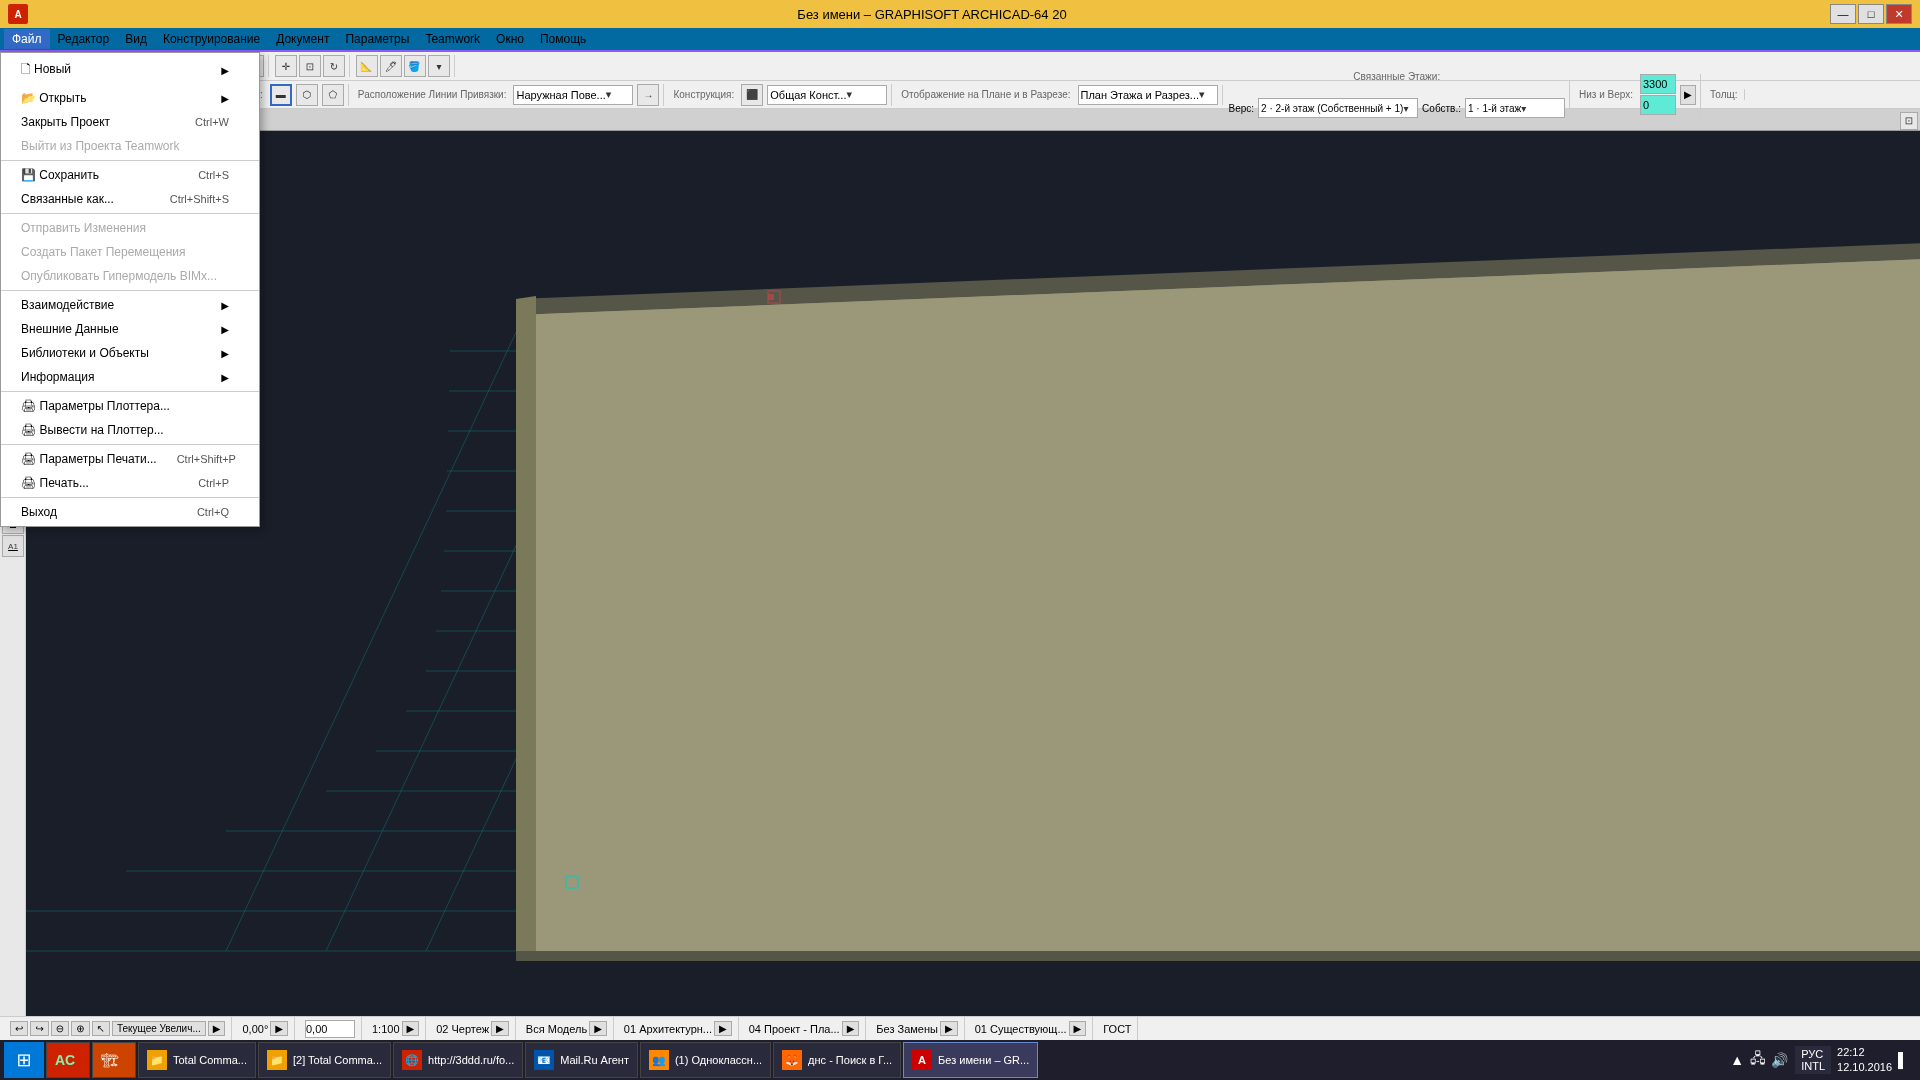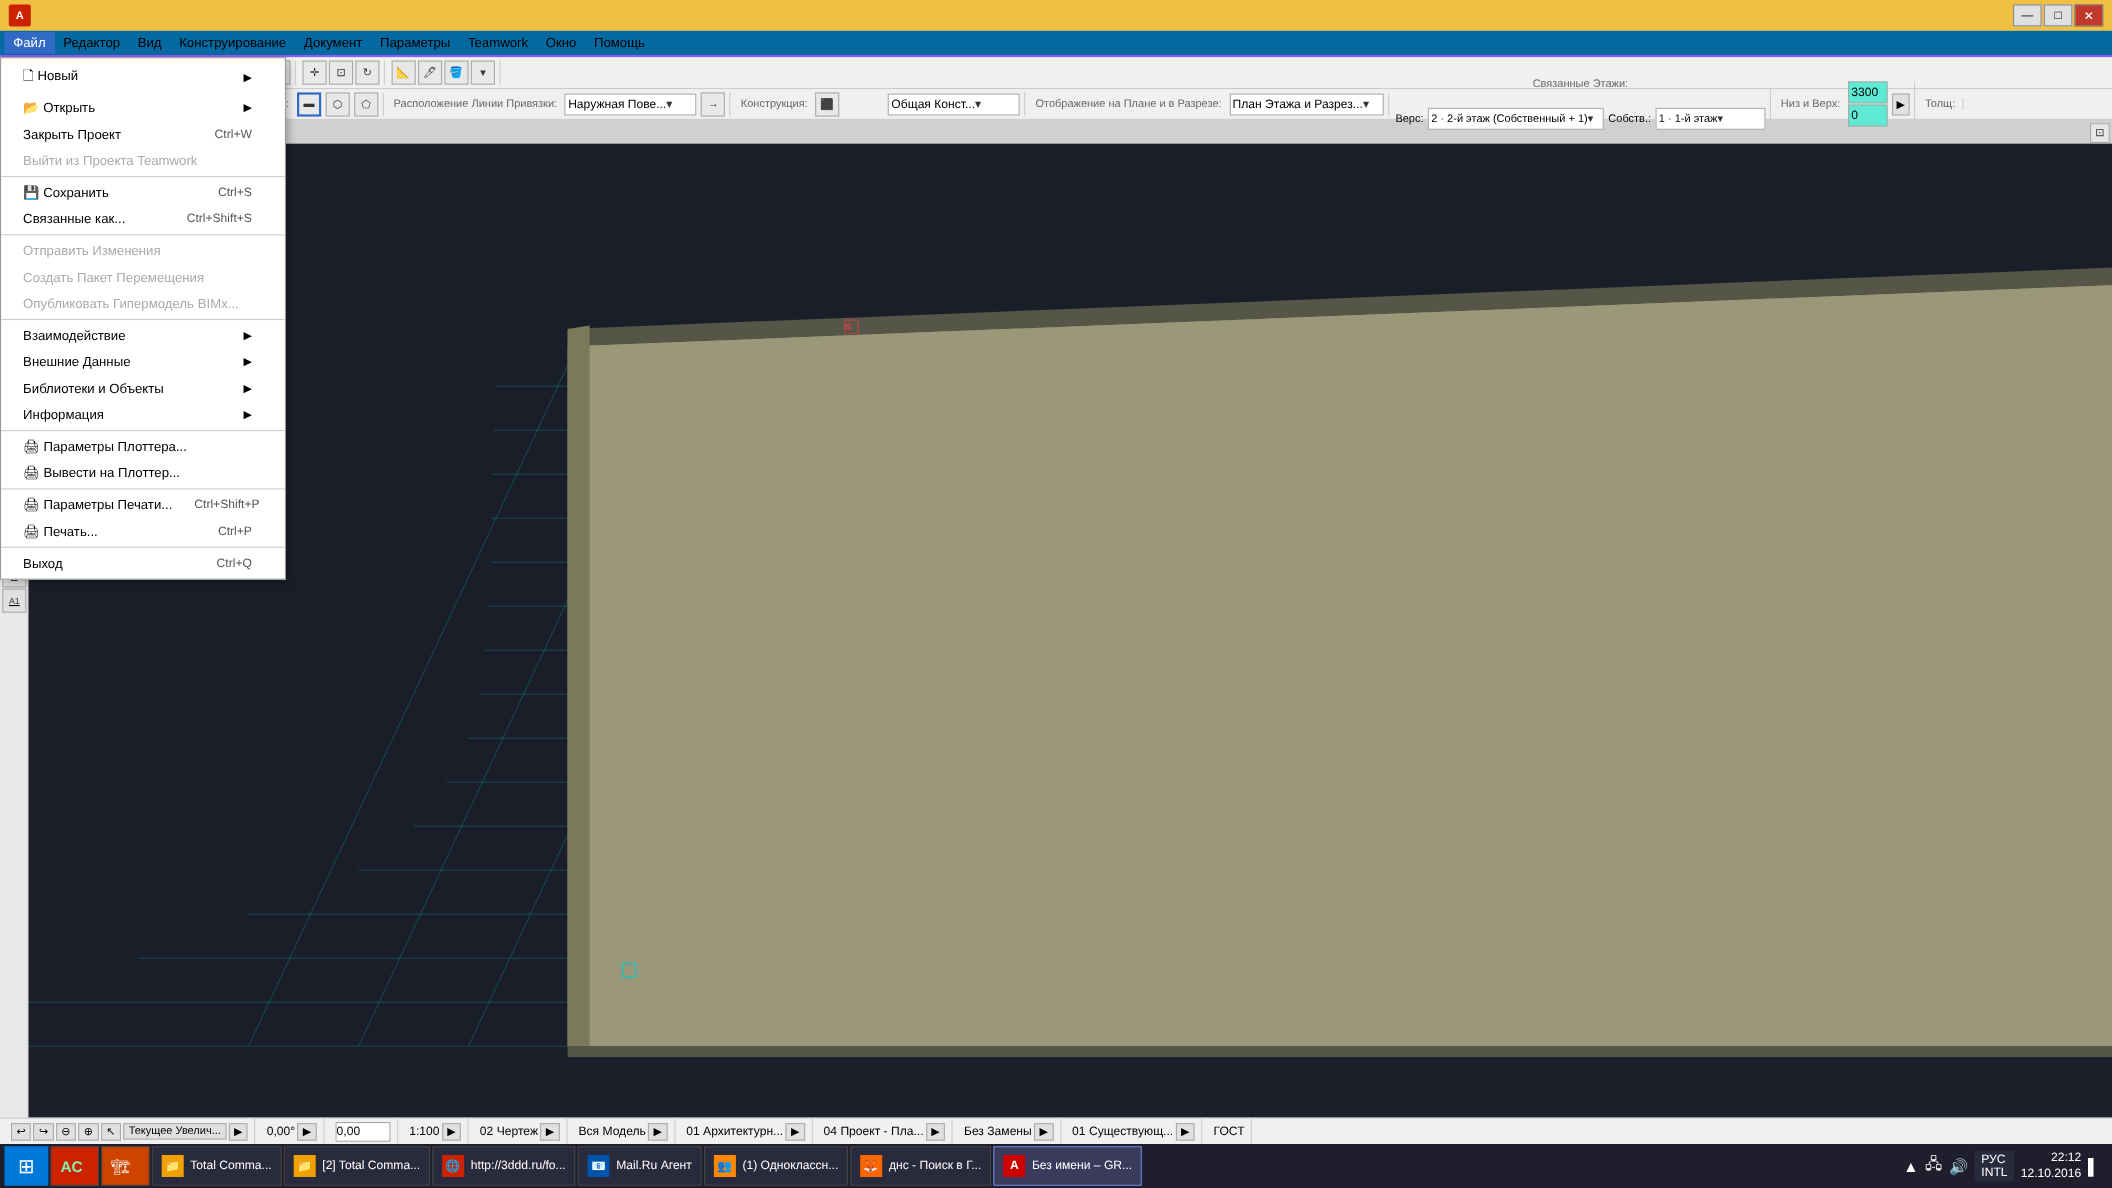--- a/index.html
+++ b/index.html
@@ -130,21 +130,21 @@
     }
     .taskbar-item {
       height: 36px; background: #2a2a3d; border: 1px solid #444;
       display: flex; align-items: center; padding: 0 8px; gap: 6px;
       cursor: pointer; color: white; font-size: 11px; white-space: nowrap;
     }
     .taskbar-item.active { background: #3a3a5d; border-color: #6688cc; }
     .taskbar-spacer { flex: 1; }
     .taskbar-tray { display: flex; align-items: center; gap: 6px; padding: 0 8px; color: white; font-size: 11px; }
     .tray-icon { font-size: 14px; cursor: pointer; }
-    .tray-clock { text-align: right; line-height: 1.4; }
+    .tray-clock { line-height: 1.4; }
     .tray-lang { background: #2a2a3d; padding: 2px 6px; color: white; font-size: 11px; }
 
     .toolbar-section { display: flex; align-items: center; gap: 2px; padding: 0 4px; border-right: 1px solid #ccc; }
 
     #second-toolbar {
       display: flex; align-items: center; height: 28px; background: #f0f0f0;
       border-bottom: 1px solid #ccc; padding: 0 4px; gap: 2px; font-size: 11px;
     }
     .sect-label { font-size: 10px; color: #666; padding: 0 3px; }
     .combo-box {
@@ -154,20 +154,21 @@
     }
     .combo-box::after { content: ' ▾'; color: #333; }
     .small-input { height: 20px; width: 36px; border: 1px solid #aaa; background: #5eead4; font-size: 11px; padding: 0 2px; }
     .nav-btn { width: 16px; height: 20px; background: #e0e0e0; border: 1px solid #aaa; display: flex; align-items: center; justify-content: center; font-size: 10px; cursor: pointer; }
   </style>
 </head>
 <body>
 
 <div id="title-bar">
   <div class="ac-icon">A</div>
+  <span class="title">Без имени – GRAPHISOFT ARCHICAD-64 20</span>
   <div class="win-controls">
     <div class="win-btn">—</div>
     <div class="win-btn">□</div>
     <div class="win-btn close">✕</div>
   </div>
 </div>
 
 <div id="menu-bar">
   <div class="menu-item active">Файл</div>
   <div class="menu-item">Редактор</div>
@@ -227,21 +228,21 @@
   <div class="toolbar-section" style="gap:4px;">
     <span class="sect-label">Расположение Линии Привязки:</span>
     <div class="combo-box" style="min-width:120px;">
       <span>Наружная Пове...</span>
     </div>
     <div class="toolbar-btn">→</div>
   </div>
   <div class="toolbar-section" style="gap:4px;">
     <span class="sect-label">Конструкция:</span>
     <div class="toolbar-btn">⬛</div>
-    <div class="combo-box" style="min-width:120px;margin-left:40px;">
+    <div class="combo-box" style="min-width:120px;">
       <span>Общая Конст...</span>
     </div>
   </div>
   <div class="toolbar-section" style="gap:4px;">
     <span class="sect-label">Отображение на Плане и в Разрезе:</span>
     <div class="combo-box" style="min-width:140px;">
       <span>План Этажа и Разрез...</span>
     </div>
   </div>
   <div class="toolbar-section" style="gap:16px; flex-direction:column; height:28px; justify-content:center;">

